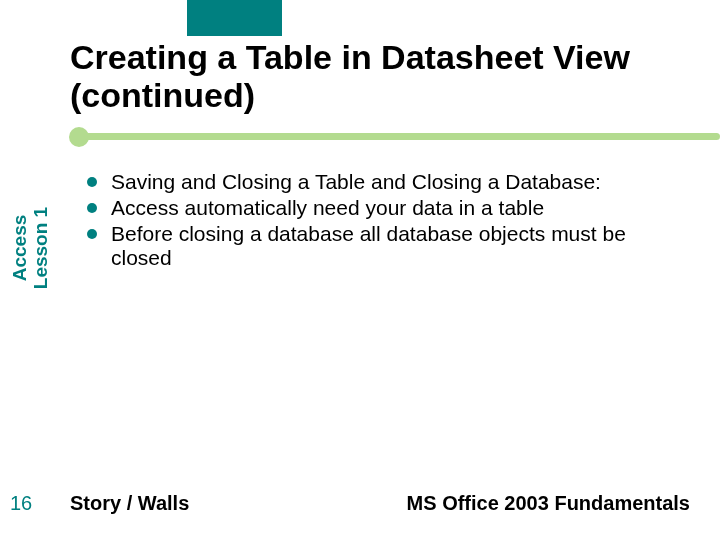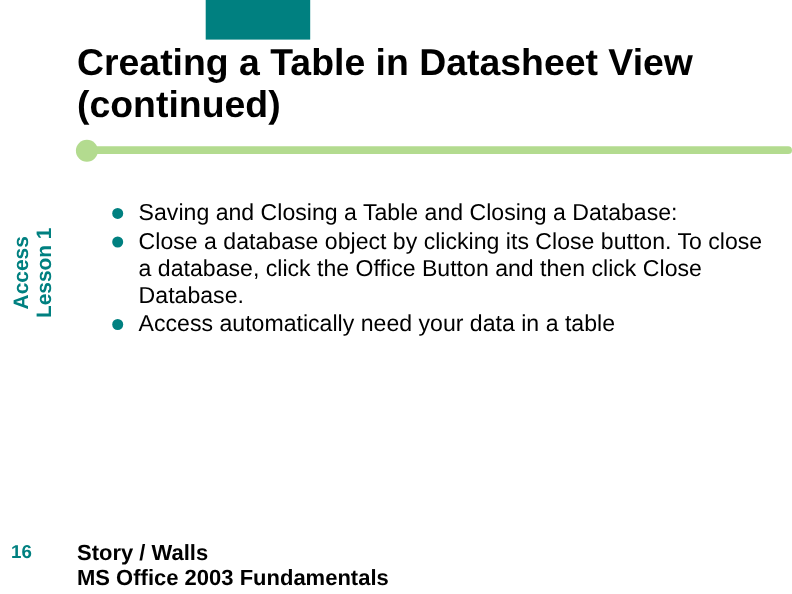--- a/index.html
+++ b/index.html
@@ -66,30 +66,29 @@
     line-height: 1.1;
     text-align: center;
     width: 140px;
   }
   .sidebar-label .line1 { display:block; }
   .sidebar-label .line2 { display:block; }
   .page-num {
     position: absolute;
     left: 10px;
     top: 492px;
-    font-size: 17px;
-    font-weight: bold;
+    font-size: 20px;
+    font-weight: normal;
     color: #008080;
   }
   .body {
     position: absolute;
-    left: 96px;
+    left: 81px;
     top: 170px;
     width: 600px;
-    margin-top: 12px;
   }
   .body ul { list-style: none; }
   .body li {
     position: relative;
     padding-left: 30px;
     font-size: 21px;
     color: #000;
     line-height: 1.18;
     margin-bottom: 1px;
   }
@@ -106,21 +105,20 @@
   .footer {
     position: absolute;
     left: 70px;
     top: 492px;
     width: 620px;
     font-size: 20px;
     font-weight: bold;
     color: #000;
     display: flex;
     justify-content: space-between;
-    flex-direction: column;
   }
 </style>
 </head>
 <body>
 
 <div class="slide">
   <div class="teal-bar"></div>
 
   <div class="title-block">Creating a Table in Datasheet View (continued)</div>
 
@@ -130,22 +128,22 @@
   </div>
 
   <div class="sidebar-label">
     <span class="line1">Access</span>
     <span class="line2">Lesson 1</span>
   </div>
 
   <div class="body">
     <ul>
       <li>Saving and Closing a Table and Closing a Database:</li>
-      <li>Close a database object by clicking its Close button. To close a database, click the Office Button and then click Close Database.</li>
       <li>Access automatically need your data in a table</li>
+      <li>Before closing a database all database objects must be closed</li>
     </ul>
   </div>
 
   <div class="page-num">16</div>
 
   <div class="footer">
     <span>Story / Walls</span>
     <span>MS Office 2003 Fundamentals</span>
   </div>
 </div>

